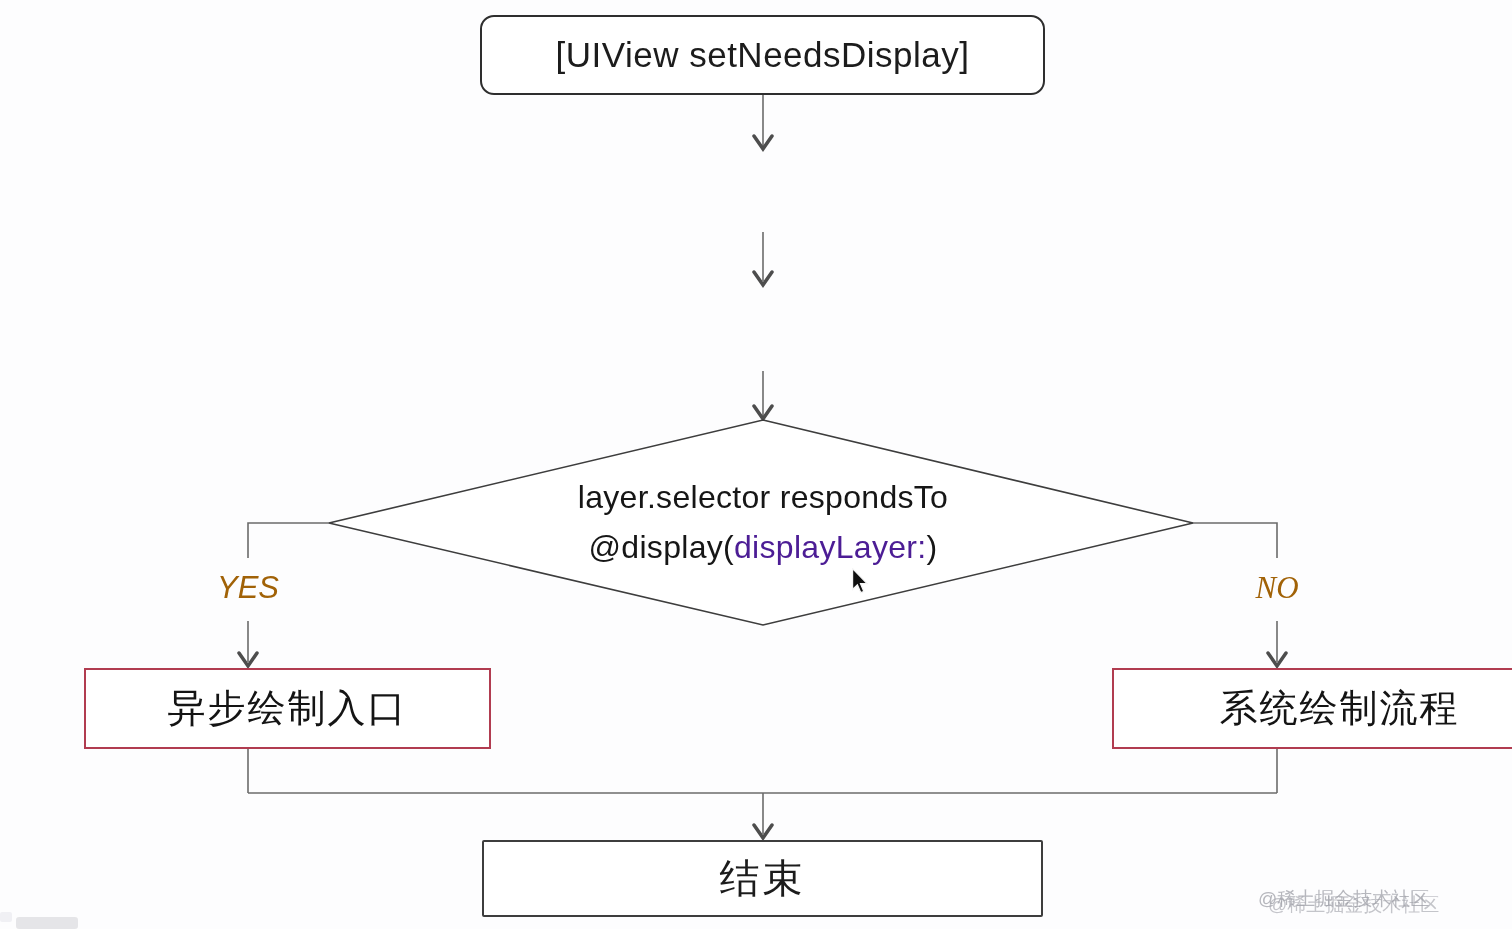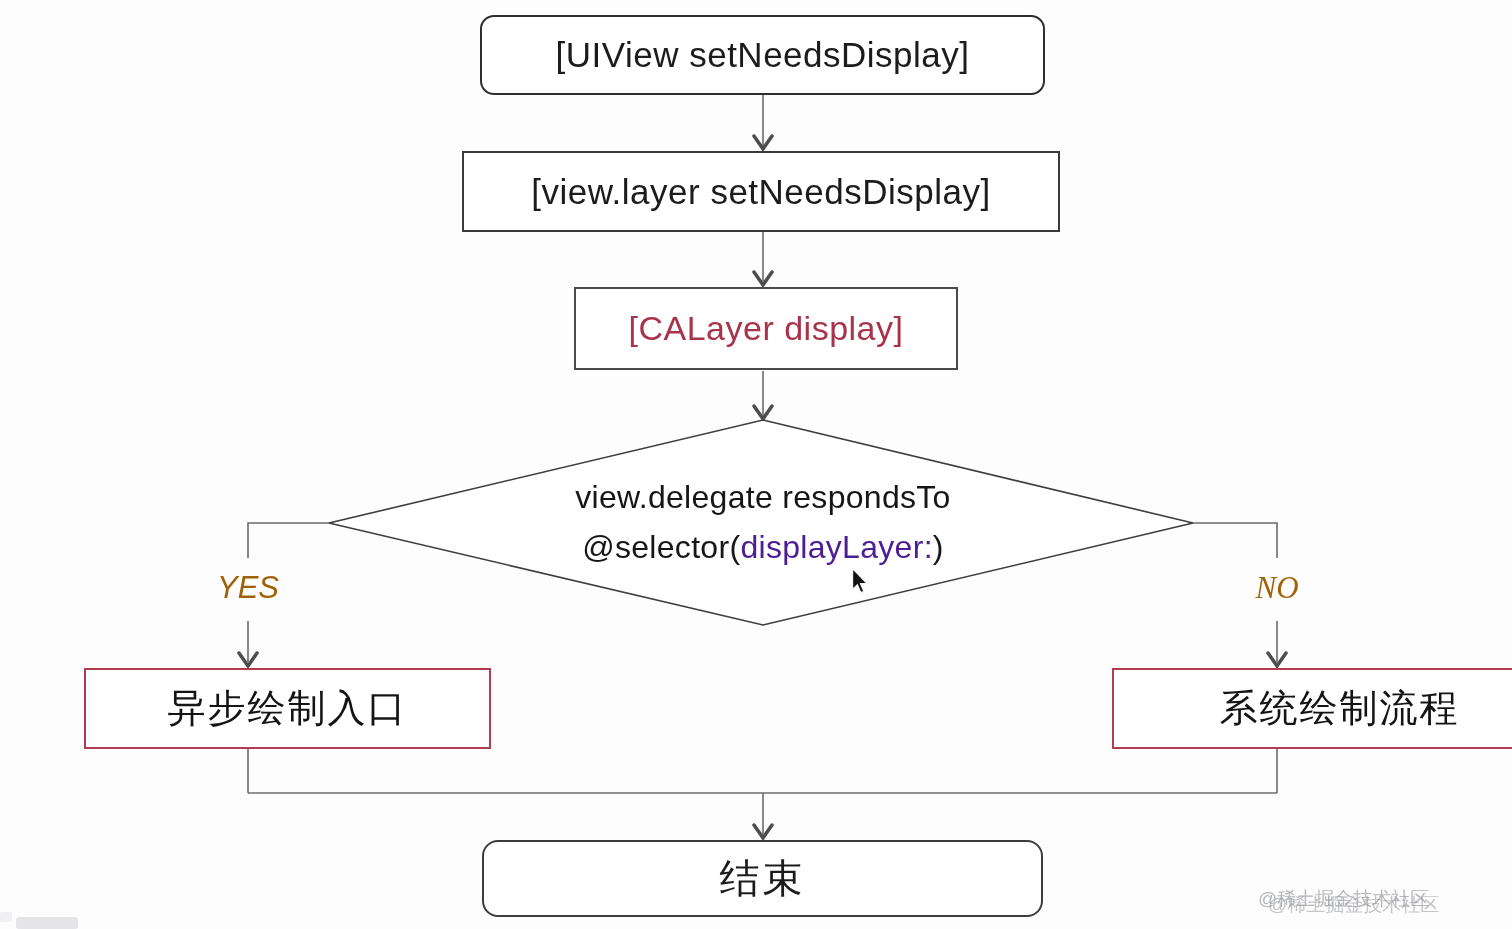--- a/index.html
+++ b/index.html
@@ -42,21 +42,21 @@
   }
   .node.redbox{
     border:2px solid #b13c50;font-size:38px;color:#141414;
     letter-spacing:2px;
     margin-left:39px;
   }
   .node.async{left:45px;top:668px;width:407px;height:81px;}
   .node.system{left:1073px;top:668px;width:455px;height:81px;}
   .node.end{
     left:482px;top:840px;width:561px;height:77px;
-    border:2.5px solid #3d3d3d;border-radius:16px;
+    border:2.5px solid #3d3d3d;border-radius:2px;
     font-size:40px;letter-spacing:3px;
   }
   .decision-text{
     position:absolute;left:463px;top:472px;width:600px;
     font-size:32px;line-height:50px;color:#161616;
     text-align:center;letter-spacing:.3px;
   }
   .red{color:#4c1d95;}
   .branch-label{
     position:absolute;width:120px;top:570px;
@@ -114,31 +114,25 @@
       <path d="M1268 653 L1277 666 L1286 653"></path>
       <path d="M754 825 L763 838 L772 825"></path>
     </g>
     <polygon points="763,420 1193,523 763,625 329,523" fill="#ffffff" stroke="#3d3d3d" stroke-width="1.6"></polygon>
   </svg>
 
   <div class="node rounded start">
     <span>[UIView setNeedsDisplay]</span>
   </div>
 
-  <div class="node viewlayer">
-    <span>[view.layer setNeedsDisplay]</span>
-  </div>
 
-  <div class="node calayer">
-    <span>[CALayer display]</span>
-  </div>
 
   <div class="decision-text">
-    <div>view.delegate respondsTo</div>
-    <div><span>@selector(</span><span class="red">displayLayer:</span><span>)</span></div>
+    <div>layer.selector respondsTo</div>
+    <div><span>@display(</span><span class="red">displayLayer:</span><span>)</span></div>
   </div>
 
   <div class="branch-label yes">YES</div>
   <div class="branch-label no">NO</div>
 
   <div class="node redbox async">
     <span>异步绘制入口</span>
   </div>
 
   <div class="node redbox system">

